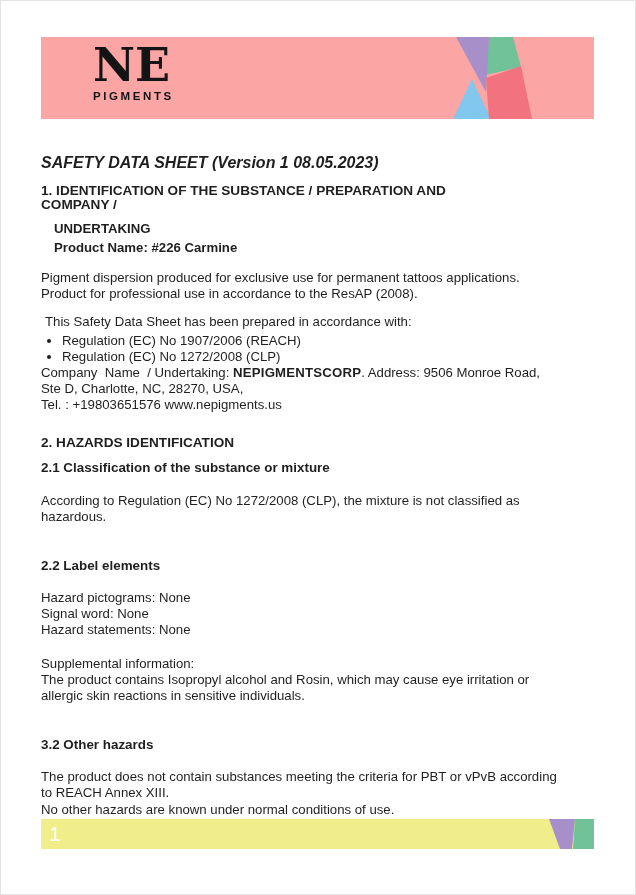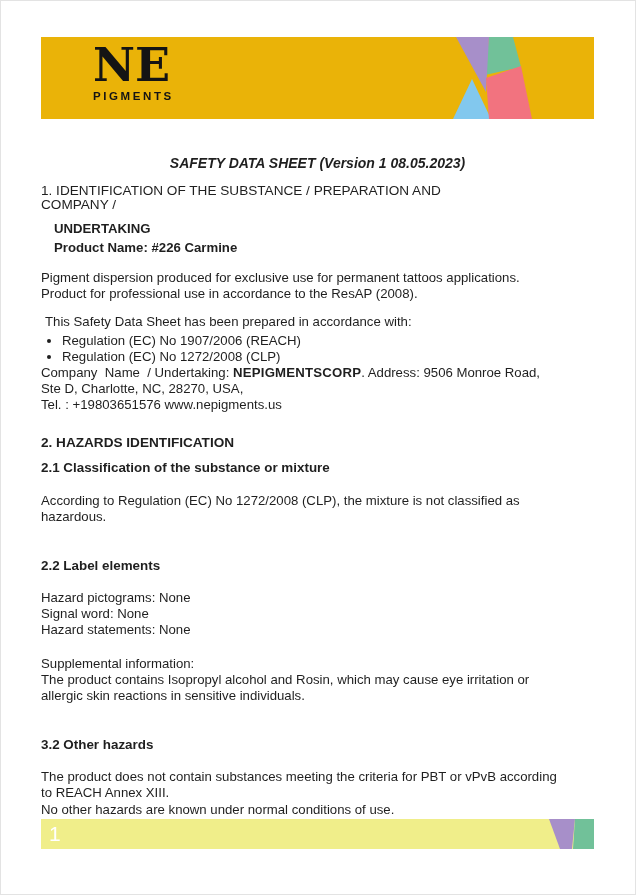--- a/index.html
+++ b/index.html
@@ -8,21 +8,21 @@
     background:#ffffff;
     font-family:"Liberation Sans",sans-serif;
     color:#1f1f1f;
     position:relative;
     box-sizing:border-box;
     border:1px solid #e3e3e3;
     overflow:hidden;
   }
   .banner{
     position:absolute;left:40px;top:36px;width:553px;height:82px;
-    background:#eab308;overflow:hidden;
+    background:#fca5a5;overflow:hidden;
   }
   .logo{position:absolute;left:52px;top:4px;}
   .logo-ne{
     font-family:"DejaVu Serif",serif;
     font-weight:700;font-size:46px;line-height:48px;
     color:#141414;letter-spacing:0px;
   }
   .logo-sub{
     font-family:"Liberation Sans",sans-serif;
     font-weight:800;font-size:11.5px;letter-spacing:2.6px;
@@ -37,25 +37,25 @@
   .page-num{
     position:absolute;left:8px;top:2px;
     color:#ffffff;font-size:21px;font-weight:400;line-height:26px;
     font-family:"Liberation Sans",sans-serif;
   }
   .content{
     position:absolute;left:40px;top:118px;width:553px;
     font-size:13.2px;line-height:16.2px;
   }
   .doc-title{
-    margin-top:37px;text-align:center;
-    font-style:italic;font-weight:700;font-size:14px;line-height:14px;
+    margin-top:37px;text-align:left;
+    font-style:italic;font-weight:700;font-size:16px;line-height:14px;
   }
   .h1{
-    margin-top:14px;font-weight:400;font-size:13.6px;line-height:14px;
+    margin-top:14px;font-weight:700;font-size:13.6px;line-height:14px;
     white-space:pre-line;
   }
   .sub-ind{padding-left:13px;font-weight:700;}
   .undertaking{margin-top:10px;line-height:14px;}
   .product{margin-top:5px;line-height:14px;}
   .para{white-space:pre-wrap;}
   .intro{margin-top:15px;}
   .prepared{margin-top:12px;padding-left:4px;}
   ul.bullets{
     margin:2px 0 0 0;padding:0 0 0 21px;list-style:disc;

